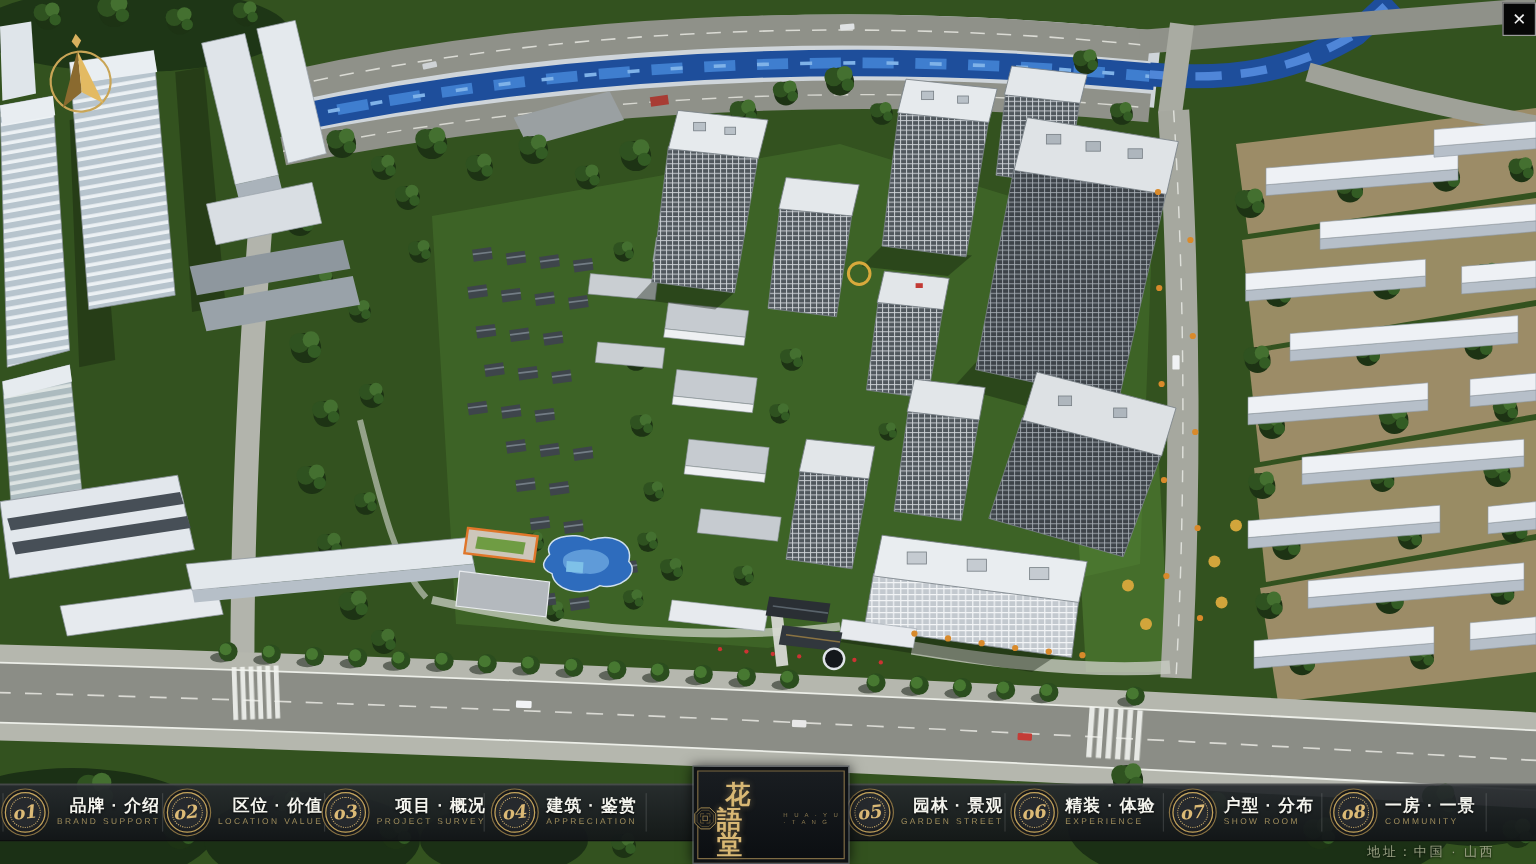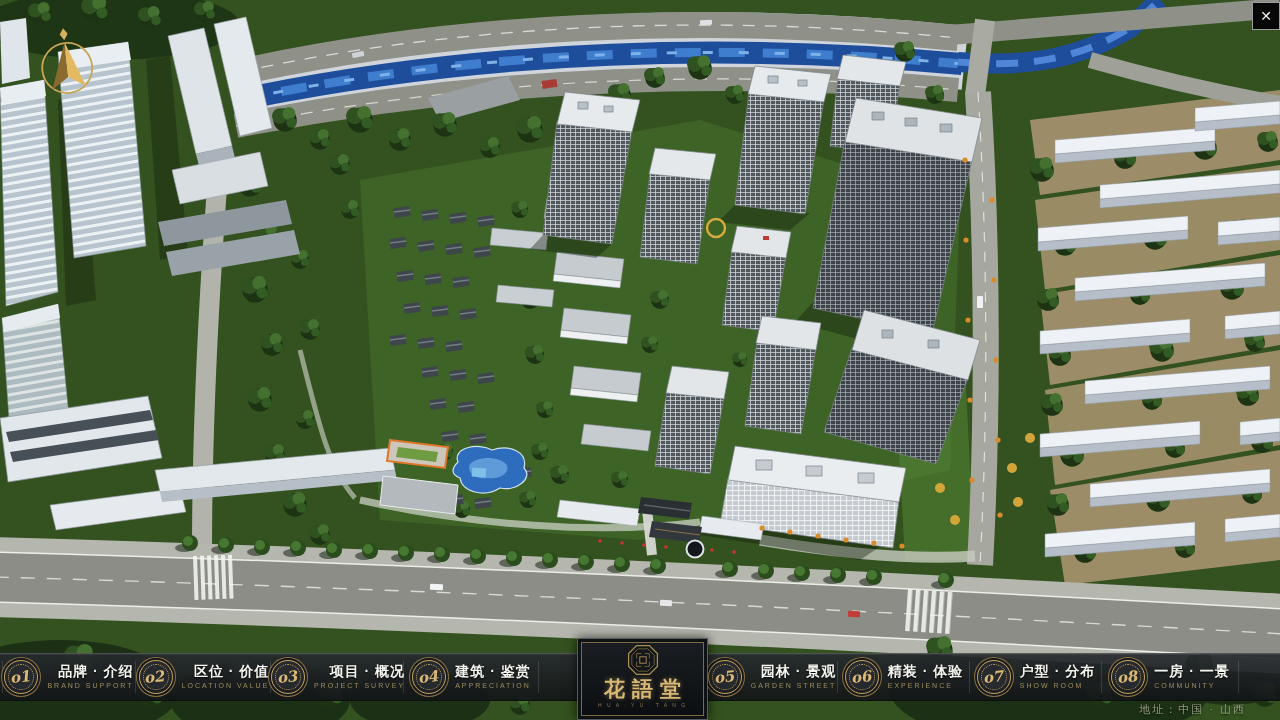--- a/index.html
+++ b/index.html
@@ -47,21 +47,21 @@
   .c1{left:2px;width:134px;} .c2{left:137px;width:134px;}
   .c3{left:272px;width:132px;} .c4{left:404px;width:135px;}
   .c5{left:706px;width:132px;} .c6{left:838px;width:132px;}
   .c7{left:970px;width:132px;} .c8{left:1102px;width:137px;}
 
   
   .logo-box{position:absolute;left:577px;top:638px;width:131px;height:82px;
     background:linear-gradient(180deg,#1a1e22,#0b0e11);
     border:1px solid #565b60;
     box-shadow:inset 0 0 0 3px #0f1215,inset 0 0 0 4px #7e6b43,0 0 10px rgba(0,0,0,.7);
-    display:flex;flex-direction:column;align-items:center;padding-top:5px;
+    display:flex;flex-direction:row;align-items:center;padding-top:5px;
     box-sizing:border-box;cursor:pointer;}
   .logo-title{font-family:"DejaVu Serif",serif;font-weight:bold;color:#d9b874;
     font-size:21px;letter-spacing:7px;text-indent:7px;line-height:1;
     margin-top:2px;text-shadow:0 0 5px rgba(216,180,110,.45);}
   .logo-sub{color:#8a7950;font-size:5px;letter-spacing:2px;margin-top:3px;}
 
   
   .address{position:absolute;right:34px;top:702px;color:#99a083;font-size:11px;
     font-weight:normal;letter-spacing:2px;text-shadow:0 1px 2px rgba(0,0,0,.8);}
 </style>

